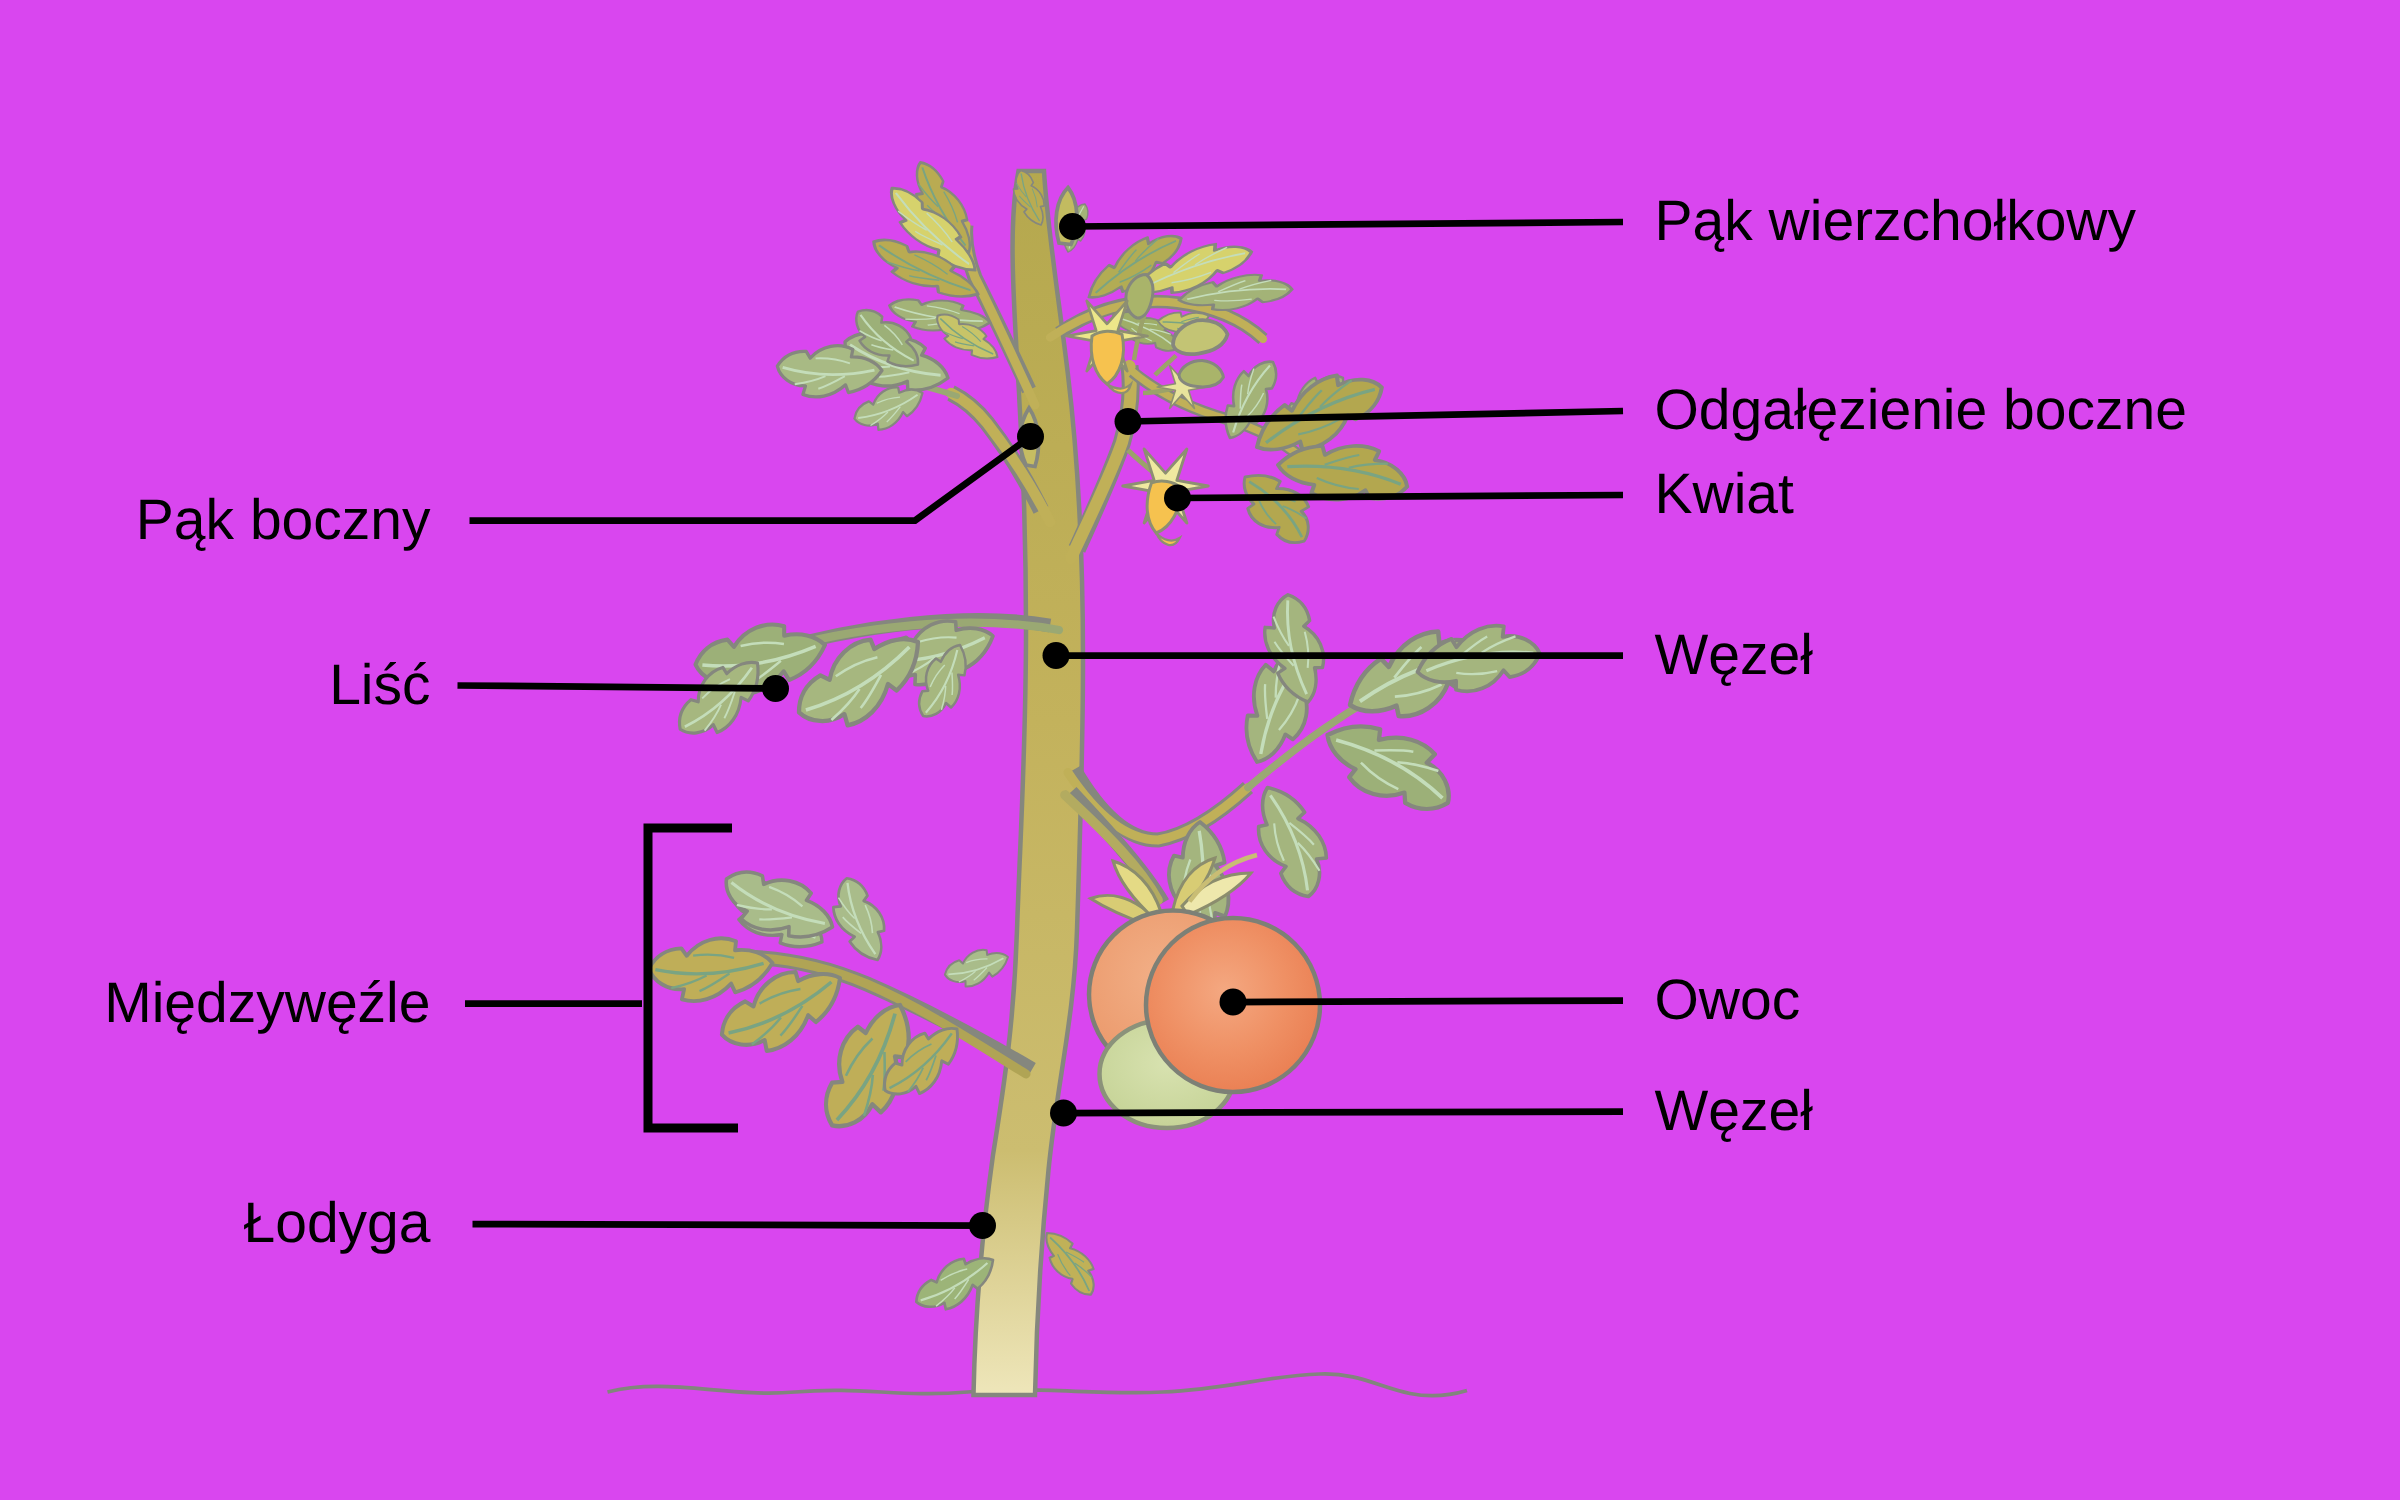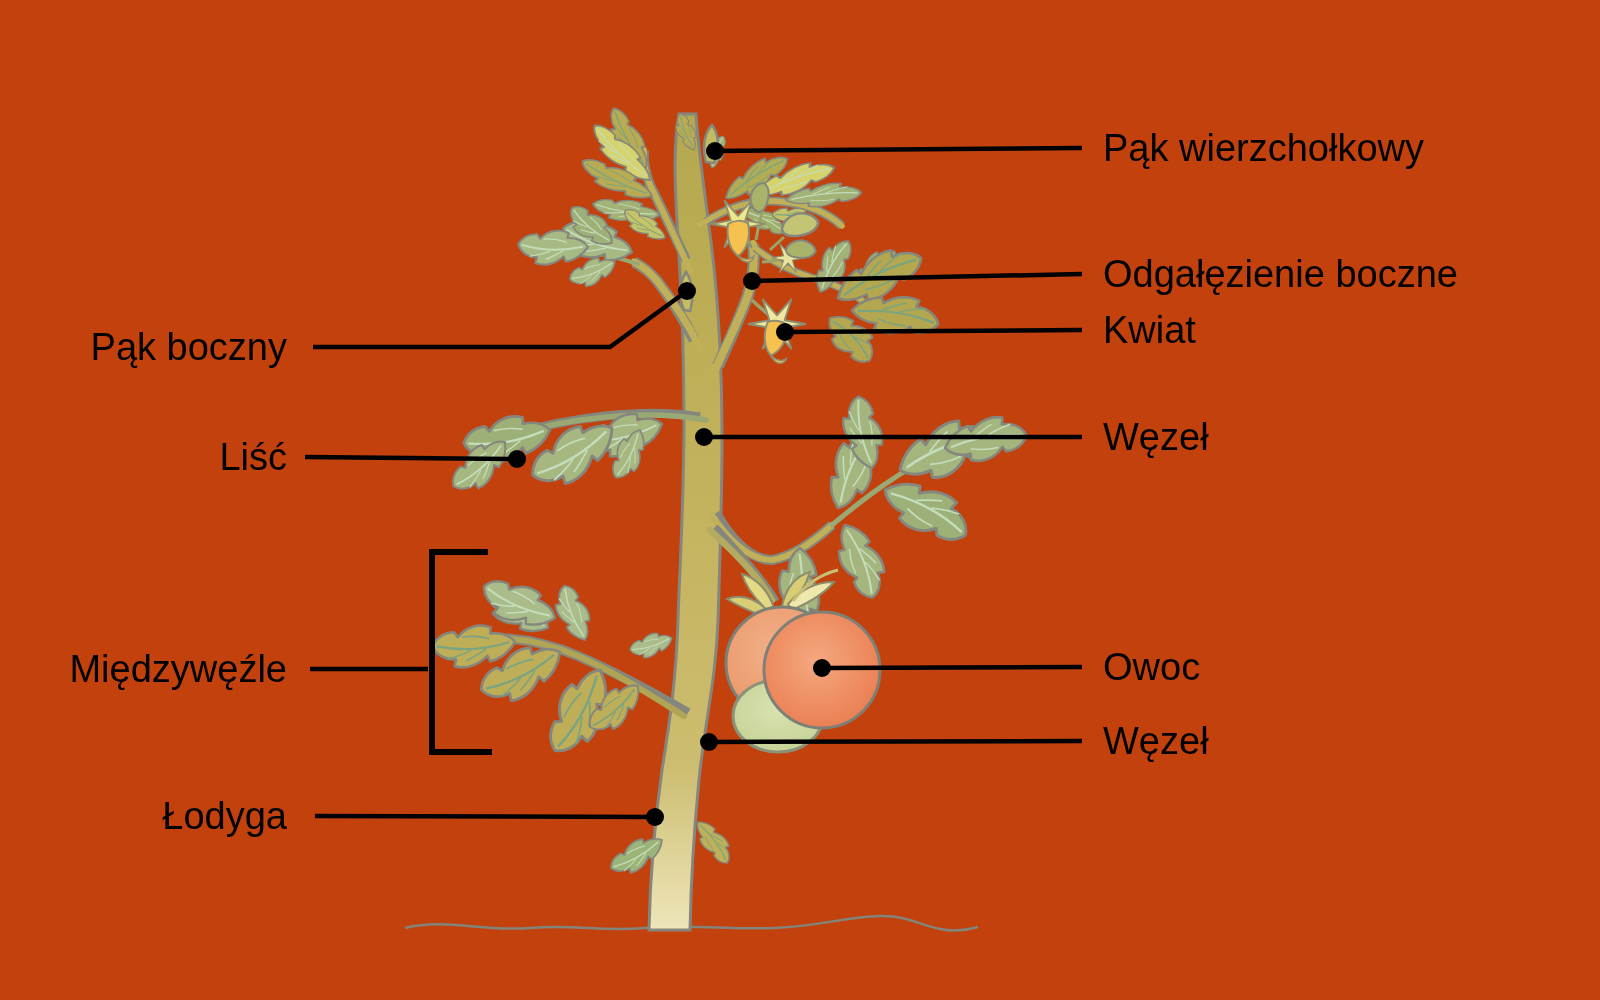--- a/index.html
+++ b/index.html
@@ -1,16 +1,16 @@
 <!DOCTYPE html>
 <html><head>
 <meta charset="utf-8">
 <style>
   html,body{margin:0;padding:0;background:#ffffff;}
-  .stage{position:relative;width:1600px;height:1000px;background:#c2410c;overflow:hidden;
+  .stage{position:relative;width:1600px;height:1000px;background:#d946ef;overflow:hidden;
          font-family:"Liberation Sans", sans-serif;}
   svg{display:block;}
   text.lbl{font-family:"Liberation Sans", sans-serif;font-size:38px;fill:#000000;}
 </style>
 </head>
 <body>
 
 <div class="stage">
 <svg width="1600" height="1000" viewBox="0 0 1600 1000">
   <defs>

